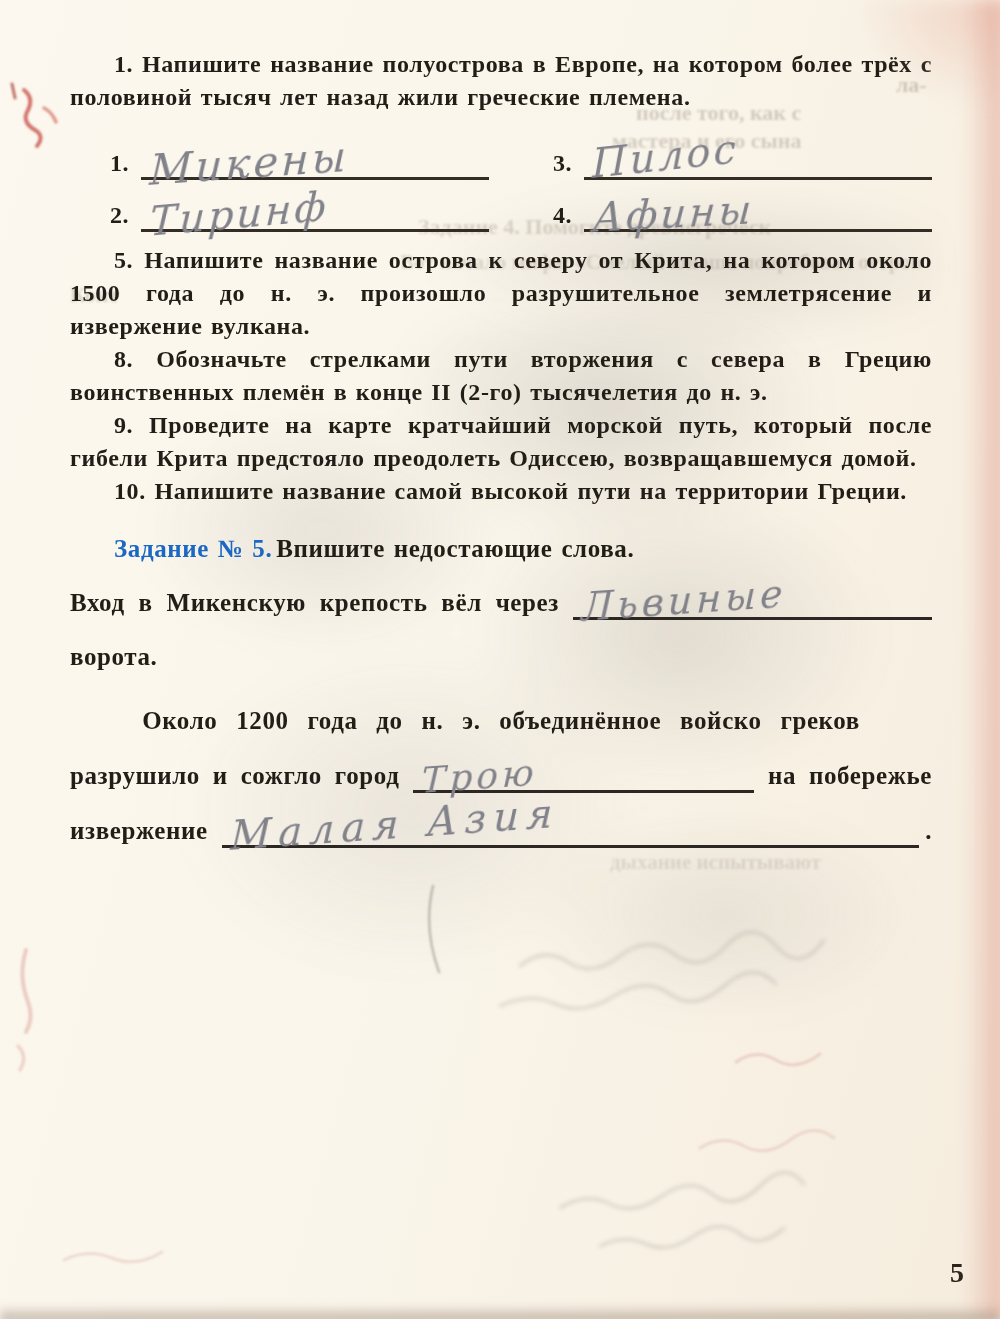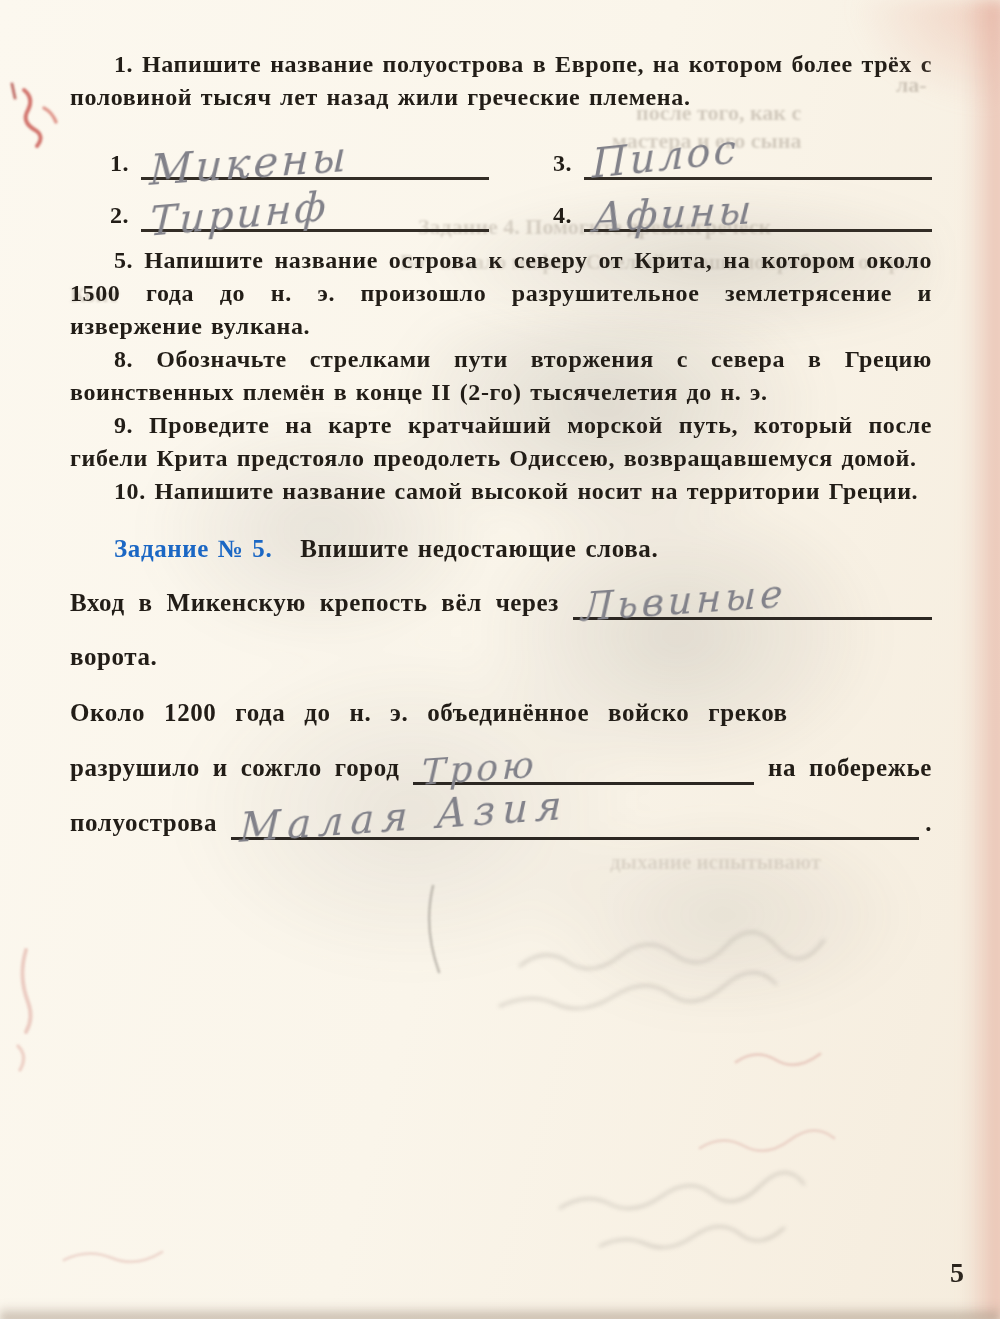--- a/index.html
+++ b/index.html
@@ -49,30 +49,30 @@
   .hw { position:absolute; left:8px; bottom:-10px; white-space:nowrap;
     font-family:"DejaVu Serif", serif; font-style:italic; font-weight:400;
     color:#82828a; letter-spacing:3px; filter:blur(0.4px);
     transform:rotate(-4deg) skewX(-6deg); transform-origin:left bottom; }
   .hw-a { font-size:42px; }
   .hw-b { font-size:40px; transform:rotate(-5deg) skewX(-8deg); }
   .hw-c { font-size:40px; transform:rotate(-6deg) skewX(-6deg); bottom:-4px; }
   .hw-d { font-size:40px; transform:rotate(-3deg) skewX(-7deg); bottom:-6px; }
 
   .t5head { margin:24px 0 2px; text-indent:44px; font-size:25px; }
-  .t5label { color:#1b67c4; margin-right:28px; }
+  .t5label { color:#1b67c4; margin-right:4px; }
   .fillrow { display:flex; align-items:flex-end; margin-top:20px; font-size:25px;
     font-weight:700; line-height:34px; }
   .fillrow .ftext { white-space:nowrap; }
   .iline { position:relative; border-bottom:3px solid #2c2722; height:32px; }
   .flexfill { flex:1; margin-left:14px; }
   .hw-s1 { font-size:38px; letter-spacing:4px; bottom:-8px; }
   .hw-s2 { font-size:36px; letter-spacing:4px; bottom:-8px; }
   .hw-s3 { font-size:40px; letter-spacing:7px; bottom:-8px; }
-  .gap-big { margin-top:22px; }
+  .gap-big { margin-top:30px;justify-content:center; }
 
   .pagenum { position:absolute; right:36px; bottom:30px; font-size:28px; font-weight:700; color:#2a241d; }
 </style>
 </head>
 <body>
 
 <div class="page">
 
   <div class="ghost-top"></div>
   <div class="ghost-panel"></div>
@@ -144,21 +144,21 @@
         <span class="bnum">4.</span>
         <span class="bline">
           <span class="hw hw-d">Афины</span>
         </span>
       </div>
     </div>
 
     <p class="task"><span>5.</span>&nbsp;<span>Напишите название острова к северу от Крита, на котором около 1500 года до н. э. произошло разрушительное землетрясение и извержение вулкана.</span></p>
     <p class="task"><span>8.</span>&nbsp;<span>Обозначьте стрелками пути вторжения с севера в Грецию воинственных племён в конце II (2-го) тысячелетия до н. э.</span></p>
     <p class="task"><span>9.</span>&nbsp;<span>Проведите на карте кратчайший морской путь, который после гибели Крита предстояло преодолеть Одиссею, возвращавшемуся домой.</span></p>
-    <p class="task"><span>10.</span>&nbsp;<span>Напишите название самой высокой носит на территории Греции.</span></p>
+    <p class="task"><span>10.</span>&nbsp;<span>Напишите название самой высокой пути на территории Греции.</span></p>
 
     <p class="t5head">
       <span class="t5label">Задание № 5.</span><span>Впишите недостающие слова.</span>
     </p>
 
     <div class="fillrow">
       <span class="ftext" style="word-spacing:7px">Вход в Микенскую крепость вёл через</span>
       <span class="iline flexfill">
         <span class="hw hw-s1">Львиные</span>
       </span>
@@ -171,21 +171,21 @@
       <span class="ftext" style="word-spacing:12px">Около 1200 года до н. э. объединённое войско греков</span>
     </div>
     <div class="fillrow">
       <span class="ftext" style="word-spacing:6px">разрушило и сожгло город</span>
       <span class="iline" style="flex:1; margin:0 14px">
         <span class="hw hw-s2">Трою</span>
       </span>
       <span class="ftext" style="word-spacing:6px">на побережье</span>
     </div>
     <div class="fillrow">
-      <span class="ftext">полуострова</span>
+      <span class="ftext">извержение</span>
       <span class="iline" style="flex:1; margin-left:14px; margin-right:6px">
         <span class="hw hw-s3">Малая Азия</span>
       </span>
       <span class="ftext">.</span>
     </div>
 
   </div>
 
   <div class="pagenum">5</div>
 

